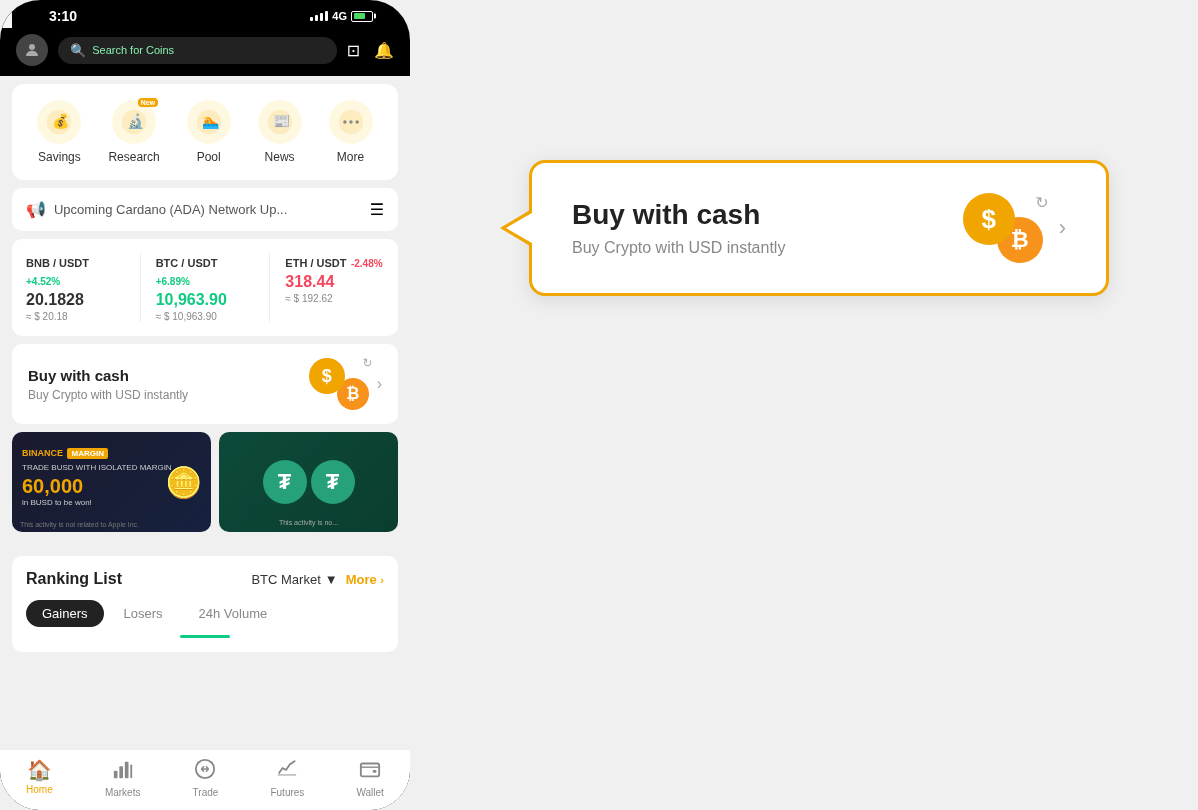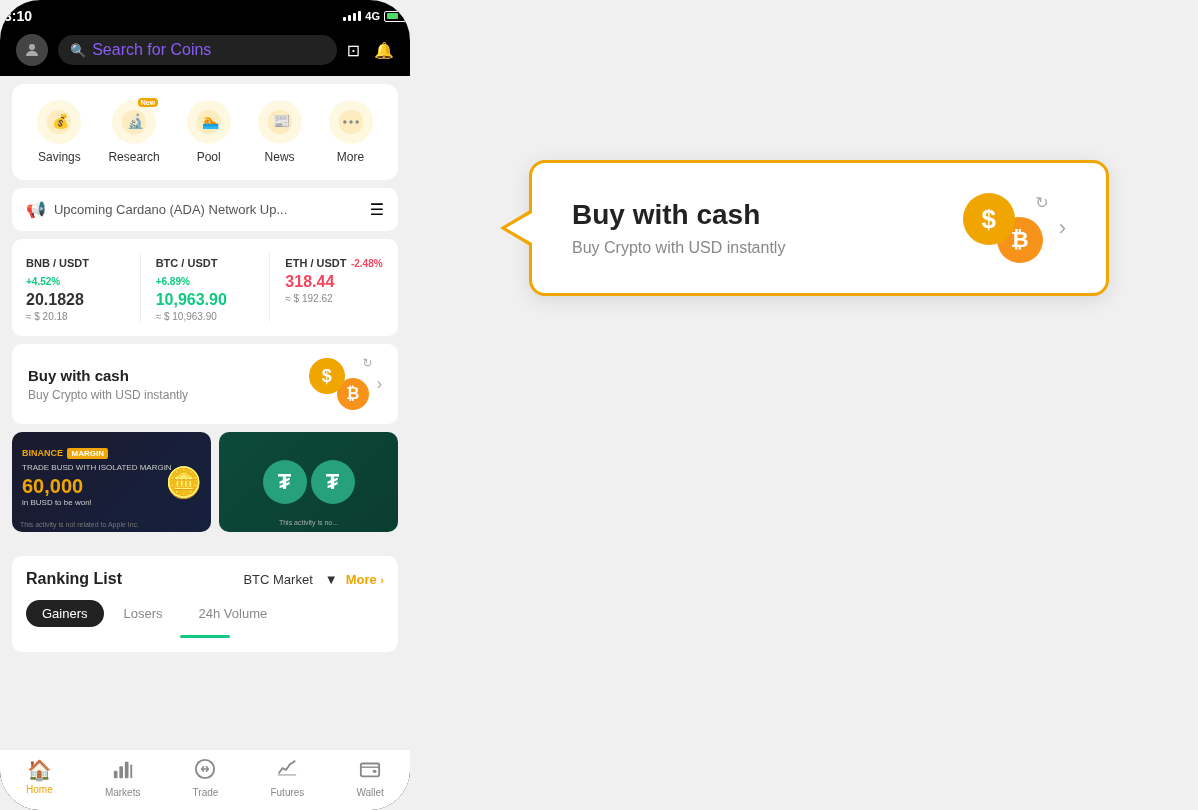--- a/index.html
+++ b/index.html
@@ -35,24 +35,25 @@
       flex-direction: column;
     }
 
     
     .status-bar {
       background: #000;
       color: #fff;
       display: flex;
       justify-content: space-between;
       align-items: center;
-      padding: 8px 4px 4px;
+      padding: 8px 37px 4px;
       font-size: 13px;
       font-weight: 600;
       flex-shrink: 0;
+      margin-left: 12px;
     }
     .status-time { font-size: 14px; font-weight: 700; }
     .status-right { display: flex; align-items: center; gap: 4px; font-size: 11px; }
     .signal-bars { display: flex; gap: 2px; align-items: flex-end; }
     .bar { width: 3px; background: #fff; border-radius: 1px; }
     .bar1 { height: 4px; }
     .bar2 { height: 6px; }
     .bar3 { height: 8px; }
     .bar4 { height: 10px; }
     .battery {
@@ -82,21 +83,21 @@
     .search-bar {
       flex: 1;
       background: #222;
       border-radius: 20px;
       display: flex;
       align-items: center;
       padding: 6px 12px;
       gap: 6px;
     }
     .search-icon-wrap { color: #888; font-size: 13px; }
-    .search-placeholder { color: #8b5cf6; font-size: 16px; }
+    .search-placeholder { color: #86efac; font-size: 11px; }
     .header-icons { display: flex; gap: 14px; align-items: center; }
     .header-icon { color: #fff; font-size: 16px; cursor: pointer; }
 
     
     .main-content {
       flex: 1;
       overflow-y: auto;
       background: #f0f0f0;
       display: flex;
       flex-direction: column;
@@ -256,21 +257,21 @@
     }
     .ranking-header {
       display: flex;
       align-items: center;
       justify-content: space-between;
       margin-bottom: 12px;
     }
     .ranking-title { font-size: 16px; font-weight: 700; color: #222; }
     .ranking-header-right { display: flex; align-items: center; gap: 8px; }
     .market-selector {
-      display: flex; align-items: center; gap: 12px;
+      display: flex; align-items: center; gap: 4px;
       font-size: 13px; color: #333; cursor: pointer;
     }
     .more-link { color: #f0a500; font-size: 13px; font-weight: 600; cursor: pointer; }
     .chevron-right { color: #f0a500; font-size: 11px; }
 
     .tabs-row { display: flex; gap: 4px; margin-bottom: 8px; }
     .tab {
       padding: 6px 16px;
       border-radius: 20px;
       font-size: 13px;

